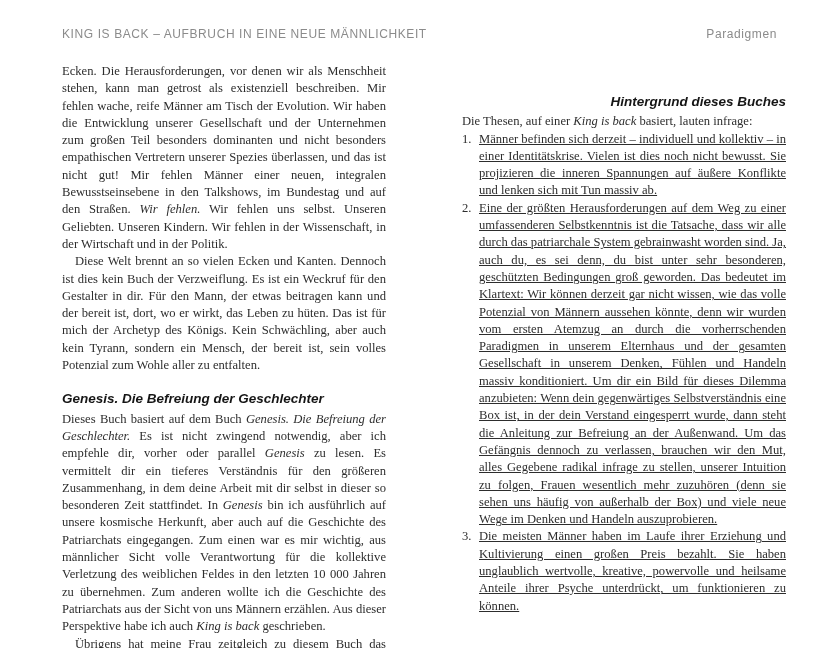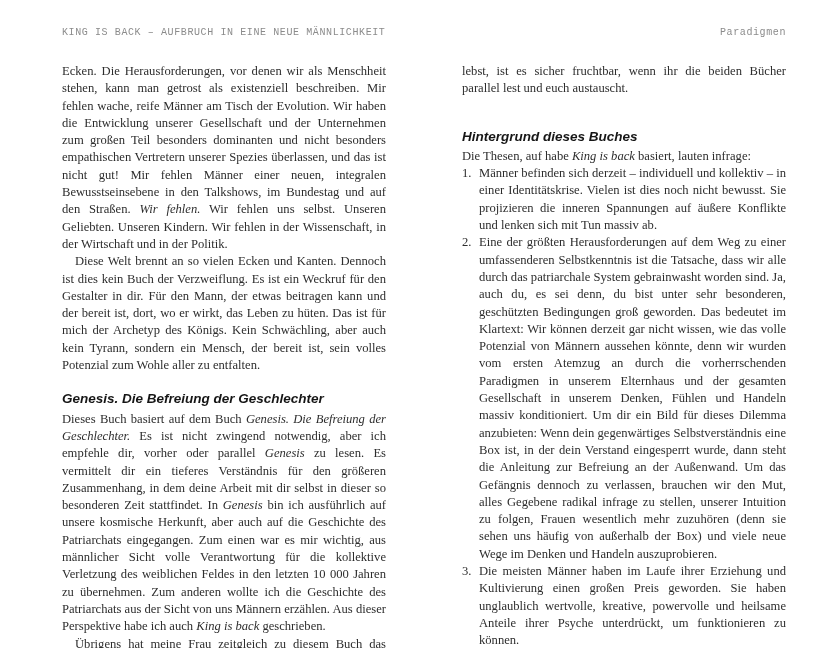--- a/index.html
+++ b/index.html
@@ -9,23 +9,23 @@
     position: relative;
     overflow: hidden;
     font-family: "Liberation Serif", serif;
   }
   .spread { position: absolute; inset: 0; background: #ffffff; }
   .col { position: absolute; top: 0; height: 648px; }
   .col-left  { left: 62px;  width: 324px; }
   .col-right { left: 462px; width: 324px; }
 
   .running-head {
-    position: absolute; top: 27px; left: 0; right: 0;
-    font-family: Liberation Mono, monospace;
-    font-size: 10px; letter-spacing: 0.6px;
+    position: absolute; top: 27px; left: 0; right: 9px;
+    font-family: Liberation Sans, sans-serif;
+    font-size: 12px; letter-spacing: 0.6px;
     color: #8b8b8b; white-space: nowrap;
   }
   .running-head.rh-right { text-align: right; }
 
   .body-text {
     position: absolute; top: 63px; left: 0; right: 0;
     font-size: 12.6px; line-height: 17.3px;
     color: #2d2d2d;
     text-align: justify;
     hyphens: auto; -webkit-hyphens: auto;
@@ -34,25 +34,26 @@
   p.body-p.indent { text-indent: 13px; }
   em { font-style: italic; margin-top: 32px; }
 
   .section-heading {
     font-family: "Liberation Sans", sans-serif;
     font-weight: bold; font-style: italic;
     font-size: 13.5px; color: #161616;
     margin-top: 16px; margin-bottom: 3px;
     text-align: left; text-indent: 0;
   }
-  .col-right .section-heading { margin-top: 30px; }
+  .col-right .section-heading { margin-top: 30px; text-align: right; }
 
   .li {
     padding-left: 17px; text-indent: -17px;
     text-align: justify;
+    text-decoration: underline;
   }
   .li .num { display: inline-block; width: 17px; text-indent: 0; }
 
   .page-number {
     position: absolute; top: 591px; left: 0; right: 0;
     font-size: 10px; color: #4a4a4a;
   }
   .page-number.pn-right { text-align: right; }
 </style>
 </head>
@@ -67,24 +68,23 @@
         <p class="body-p indent"><span>Diese Welt brennt an so vielen Ecken und Kanten. Dennoch ist dies kein Buch der Verzweiflung. Es ist ein Weckruf für den Gestalter in dir. Für den Mann, der etwas beitragen kann und der bereit ist, dort, wo er wirkt, das Leben zu hüten. Das ist für mich der Archetyp des Königs. Kein Schwächling, aber auch kein Tyrann, sondern ein Mensch, der bereit ist, sein volles Potenzial zum Wohle aller zu entfalten.</span></p>
         <div class="section-heading">Genesis. Die Befreiung der Geschlechter</div>
         <p class="body-p"><span>Dieses Buch basiert auf dem Buch </span><em>Genesis. Die Befreiung der Geschlechter.</em><span> Es ist nicht zwingend notwendig, aber ich empfehle dir, vorher oder parallel </span><em>Genesis</em><span> zu lesen. Es vermittelt dir ein tieferes Verständnis für den größeren Zusammenhang, in dem deine Arbeit mit dir selbst in dieser so besonderen Zeit stattfindet. In </span><em>Genesis</em><span> bin ich ausführlich auf unsere kosmische Herkunft, aber auch auf die Geschichte des Patriarchats eingegangen. Zum einen war es mir wichtig, aus männlicher Sicht volle Verantwortung für die kollektive Verletzung des weiblichen Feldes in den letzten 10 000 Jahren zu übernehmen. Zum anderen wollte ich die Geschichte des Patriarchats aus der Sicht von uns Männern erzählen. Aus dieser Perspektive habe ich auch </span><em>King is back</em><span> geschrieben.</span></p>
         <p class="body-p indent"><span>Übrigens hat meine Frau zeitgleich zu diesem Buch das Schwesterwerk </span></p>
       </div>
   </div>
 
   <div class="col col-right">
     <div class="running-head rh-right">Paradigmen</div>
     <div class="body-text">
-        <p class="body-p"><span>lebst, ist es sicher fruchtbar, wenn ihr die beiden Bücher parallel lest und euch austauscht.</span></p>
         <div class="section-heading">Hintergrund dieses Buches</div>
-        <p class="body-p"><span>Die Thesen, auf habe </span><em>King is back</em><span> basiert, lauten infrage:</span></p>
+        <p class="body-p"><span>Die Thesen, auf einer </span><em>King is back</em><span> basiert, lauten infrage:</span></p>
         <div class="list">
           <div class="li"><span class="num">1.</span><span>Männer befinden sich derzeit – individuell und kollektiv – in einer Identitätskrise. Vielen ist dies noch nicht bewusst. Sie projizieren die inneren Spannungen auf äußere Konflikte und lenken sich mit Tun massiv ab.</span></div>
           <div class="li"><span class="num">2.</span><span>Eine der größten Herausforderungen auf dem Weg zu einer umfassenderen Selbstkenntnis ist die Tatsache, dass wir alle durch das patriarchale System gebrainwasht worden sind. Ja, auch du, es sei denn, du bist unter sehr besonderen, geschützten Bedingungen groß geworden. Das bedeutet im Klartext: Wir können derzeit gar nicht wissen, wie das volle Potenzial von Männern aussehen könnte, denn wir wurden vom ersten Atemzug an durch die vorherrschenden Paradigmen in unserem Elternhaus und der gesamten Gesellschaft in unserem Denken, Fühlen und Handeln massiv konditioniert. Um dir ein Bild für dieses Dilemma anzubieten: Wenn dein gegenwärtiges Selbstverständnis eine Box ist, in der dein Verstand eingesperrt wurde, dann steht die Anleitung zur Befreiung an der Außenwand. Um das Gefängnis dennoch zu verlassen, brauchen wir den Mut, alles Gegebene radikal infrage zu stellen, unserer Intuition zu folgen, Frauen wesentlich mehr zuzuhören (denn sie sehen uns häufig von außerhalb der Box) und viele neue Wege im Denken und Handeln auszuprobieren.</span></div>
-          <div class="li"><span class="num">3.</span><span>Die meisten Männer haben im Laufe ihrer Erziehung und Kultivierung einen großen Preis geworden. Sie haben unglaublich wertvolle, kreative, powervolle und heilsame Anteile ihrer Psyche unterdrückt, um funktionieren zu können.</span></div>
+          <div class="li"><span class="num">3.</span><span>Die meisten Männer haben im Laufe ihrer Erziehung und Kultivierung einen großen Preis bezahlt. Sie haben unglaublich wertvolle, kreative, powervolle und heilsame Anteile ihrer Psyche unterdrückt, um funktionieren zu können.</span></div>
         </div>
       </div>
   </div>
 
 </div>
 
 </body></html>

